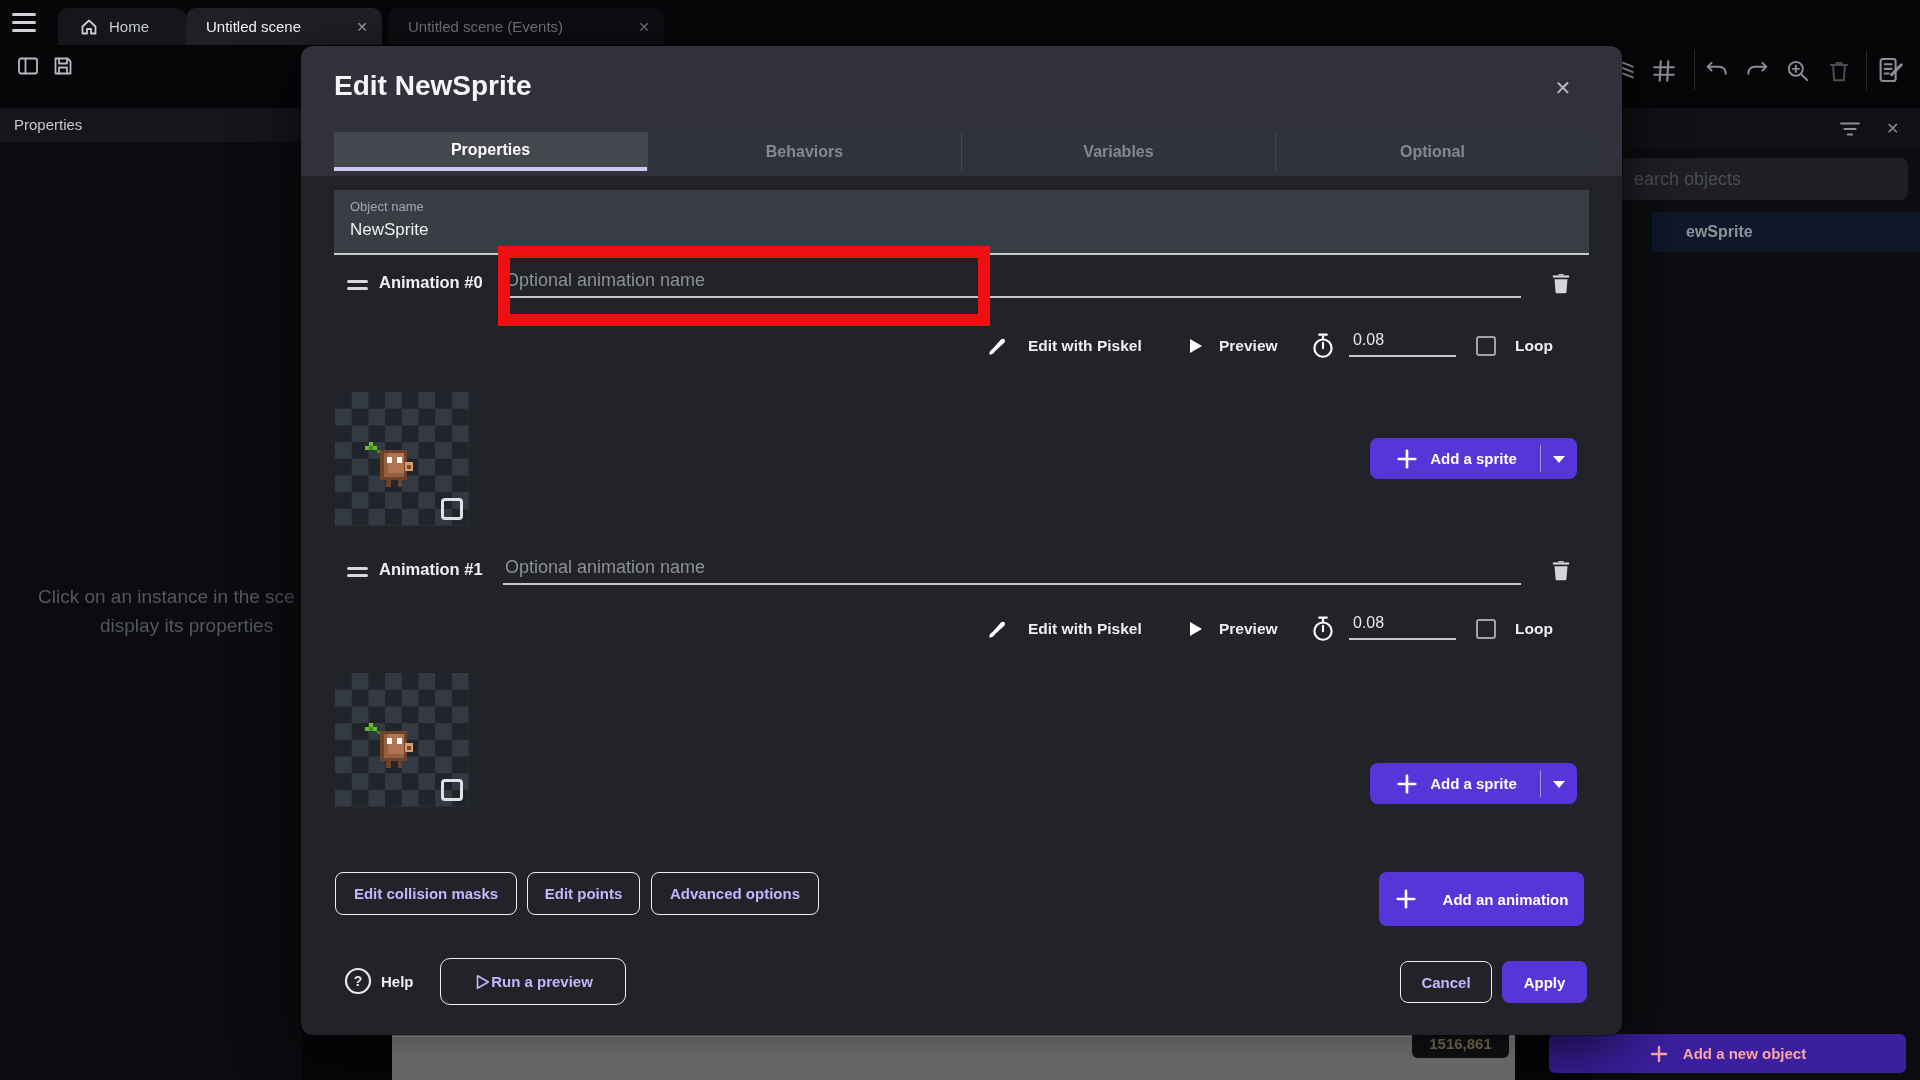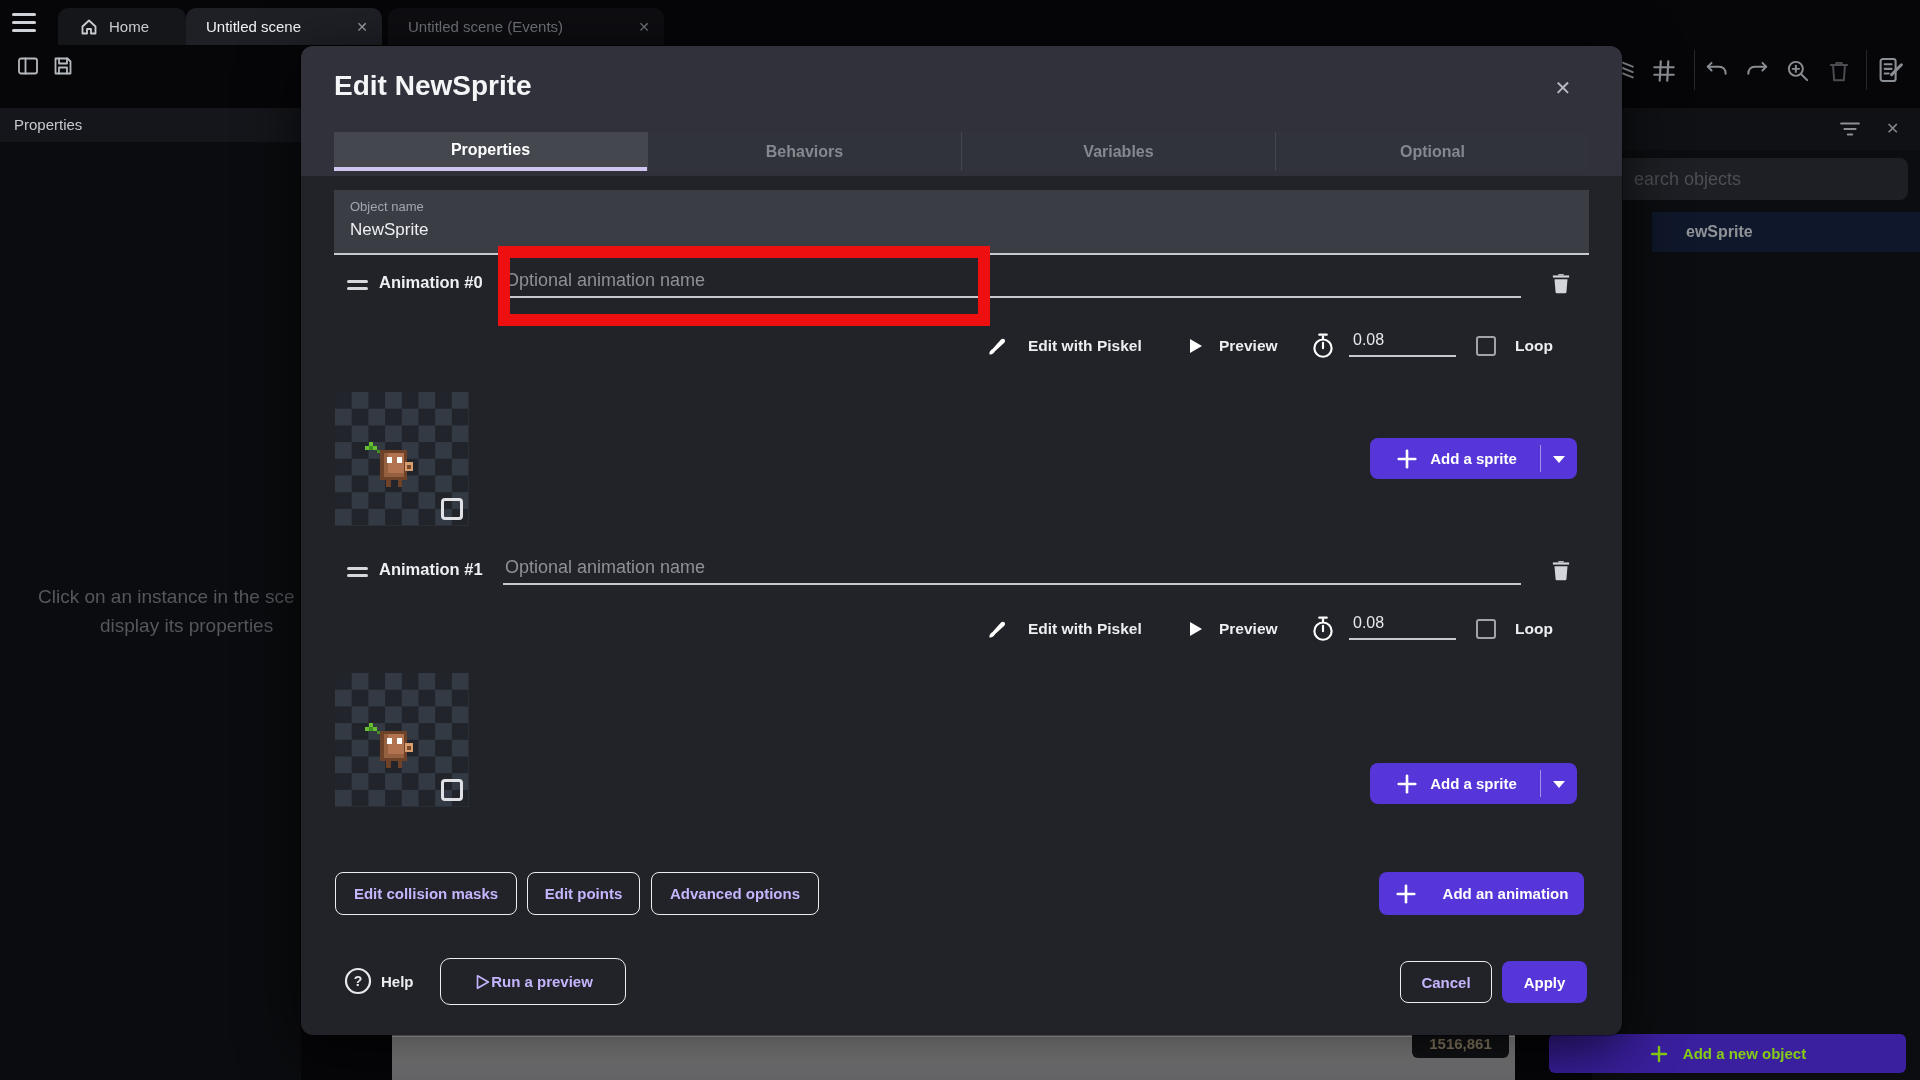--- a/index.html
+++ b/index.html
@@ -30,21 +30,21 @@
   .rtool{color:#8b8e93;}
   .rtool-sep{width:1px;height:40px;background:#26272c;}
   .right-header{left:1592px;top:108px;width:328px;height:42px;background:#101115;}
   .right-body{left:1592px;top:150px;width:328px;height:930px;background:#0c0d10;}
   .search-field{left:1600px;top:158px;width:308px;height:42px;background:#1d1f24;border-radius:8px;}
   .search-field span{position:absolute;left:34px;top:0;line-height:42px;font-size:18px;color:#4b4e54;}
   .object-row{left:1652px;top:212px;width:318px;height:40px;background:#0f172a;}
   .object-row .oname{position:absolute;left:34px;top:0;line-height:40px;font-size:16px;font-weight:700;color:#8f9297;}
   .object-row .kebab{position:absolute;right:10px;top:0;line-height:40px;font-size:19px;color:#808388;cursor:pointer;}
   .add-object{left:1549px;top:1034px;width:357px;height:39px;background:#3a1f9e;border-radius:6px;
-              display:flex;align-items:center;justify-content:center;gap:14px;color:#84cc16;
+              display:flex;align-items:center;justify-content:center;gap:14px;color:#fca5a5;
               font-size:15px;font-weight:700;cursor:pointer;}
 
   
   .canvas-strip{left:392px;top:1035px;width:1123px;height:45px;
                 background:linear-gradient(180deg,#a6a6a8,#6e6e70);border-top:2px solid #d9d9da;box-sizing:border-box;}
   .coords-badge{left:1412px;top:1030px;width:97px;height:28px;background:#141519;border-radius:6px;
                 color:#9f9072;font-size:15px;font-weight:700;text-align:center;line-height:28px;}
 
   
   .modal{left:301px;top:46px;width:1321px;height:989px;background:#222329;border-radius:12px;
@@ -380,21 +380,21 @@
 
     <div class="abs btn-outline" style="left:34px;top:826px;width:182px;height:43px;">
       <span>Edit collision masks</span>
     </div>
     <div class="abs btn-outline" style="left:226px;top:826px;width:113px;height:43px;">
       <span>Edit points</span>
     </div>
     <div class="abs btn-outline" style="left:350px;top:826px;width:168px;height:43px;">
       <span>Advanced options</span>
     </div>
-    <div class="abs btn-purple" style="left:1078px;top:826px;width:205px;height:43px;gap:26px;">
+    <div class="abs btn-purple" style="left:1078px;top:826px;width:205px;height:54px;gap:26px;">
       <svg class="ico" style="stroke-width:2.4;" width="22" height="22" viewBox="0 0 20 20">
           <line x1="10" y1="2.5" x2="10" y2="17.5"></line>
           <line x1="2.5" y1="10" x2="17.5" y2="10"></line>
         </svg>
       <span>Add an animation</span>
     </div>
 
     <div class="abs help-wrap" style="left:42px;top:920px;">
       <svg width="30" height="30" viewBox="0 0 30 30">
           <circle cx="15" cy="15" r="12" fill="none" stroke="currentColor" stroke-width="2.2"></circle>

